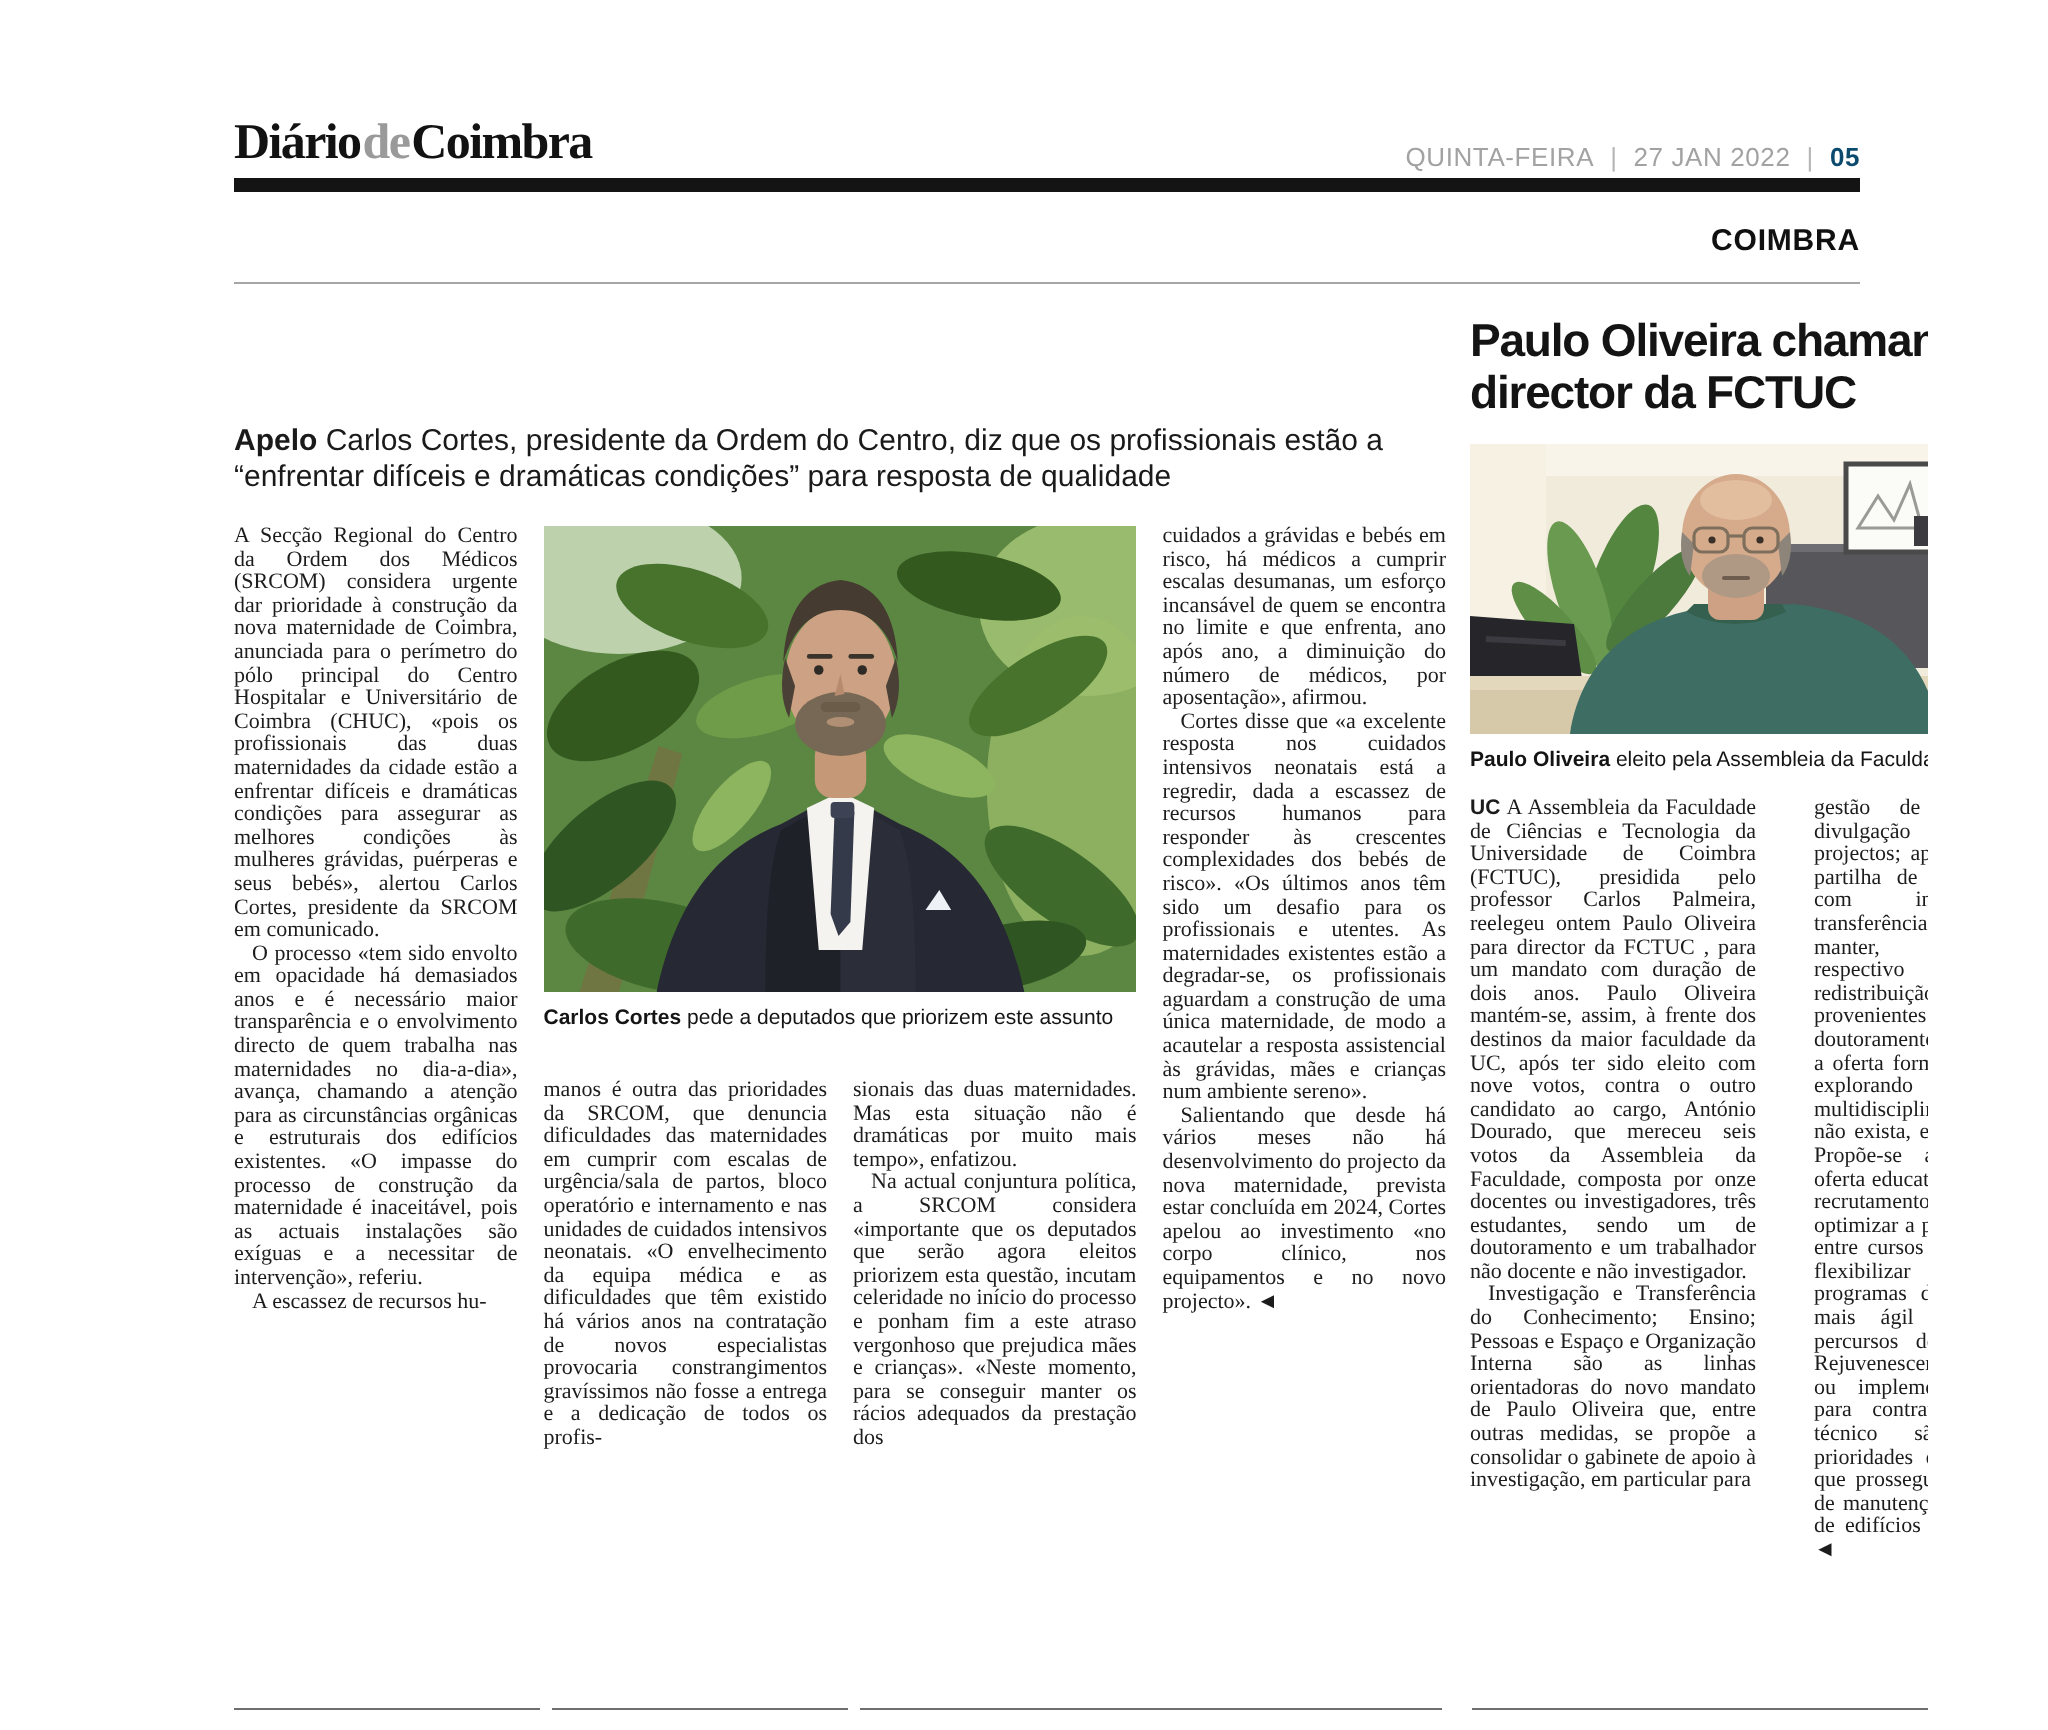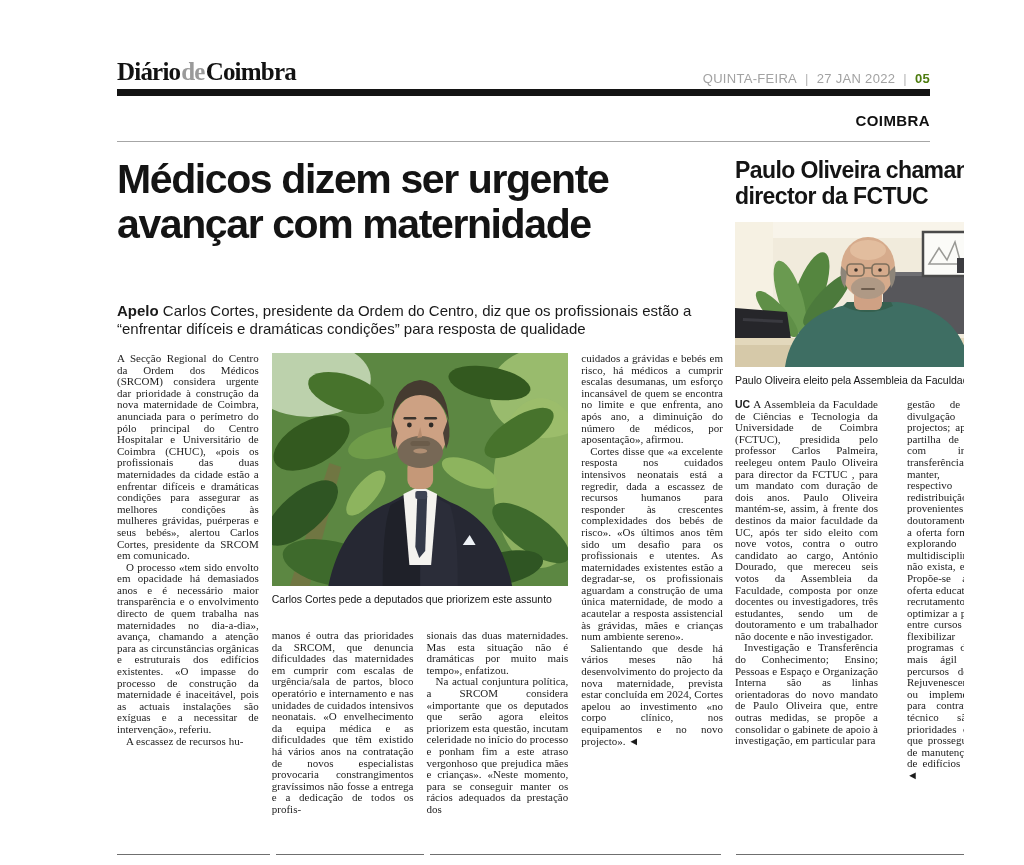--- a/index.html
+++ b/index.html
@@ -10,21 +10,21 @@
     font-family:"Liberation Sans", sans-serif; color:#1b1b1b;
   }
   
   .masthead { position:absolute; left:57px; right:34px; top:56px; height:30px;
     display:flex; justify-content:space-between; align-items:flex-end; }
   .logo { font-family:"Liberation Serif", serif; font-weight:bold;
     font-size:25px; letter-spacing:-0.8px; color:#121212; white-space:nowrap; }
   .logo .de { color:#9a9a9a; padding:0 1px; }
   .meta { font-size:13px; color:#a2a2a2; letter-spacing:0.3px; display:flex; gap:8px; align-items:baseline; }
   .meta .sep { color:#b5b5b5; }
-  .meta .pagenum { color:#4d7c0f; font-weight:bold; }
+  .meta .pagenum { color:#0c4a6e; font-weight:bold; }
   .thick-rule { position:absolute; left:57px; right:34px; top:89px; height:7px; background:#141414; }
   .section-label { position:absolute; right:34px; top:112px; font-size:15px;
     font-weight:900; letter-spacing:0.4px; color:#101010; }
   .thin-rule { position:absolute; left:57px; right:34px; top:141px; height:1px; background:#a6a6a6; }
 
   
   .main-article { position:absolute; left:57px; top:157px; width:606px; }
   .headline { font-size:41px; line-height:45px; font-weight:bold;
     letter-spacing:-1.4px; color:#141414; }
   .headline span { display:block; }
@@ -40,21 +40,21 @@
   .article-body p { margin:0; }
   .article-body p.indent { text-indent:9px; }
   .colA { grid-column:1; grid-row:1 / 3; }
   .photo-block { grid-column:2 / 4; grid-row:1; }
   .colB { grid-column:2; grid-row:2; }
   .colC { grid-column:3; grid-row:2; }
   .colD { grid-column:4; grid-row:1 / 3; }
   .photo-block svg { display:block; width:100%; height:233px; }
   .caption { font-family:"Liberation Sans", sans-serif; font-size:10.5px;
     line-height:13px; margin-top:7px; text-align:left; color:#141414; }
-  .caption b { font-weight:normal; }
+  .caption b { font-weight:bold; }
 
   
   .secondary-article { position:absolute; left:675px; top:157px; width:315px; }
   .headline2 { font-size:23px; line-height:26px; font-weight:bold;
     letter-spacing:-0.6px; color:#141414; }
   .headline2 span { display:block; }
   .secondary-article .photo { margin-top:13px; }
   .secondary-article .photo svg { display:block; width:100%; height:145px; }
   .sec-body {
     margin-top:12px; height:452px; overflow:hidden;
@@ -86,24 +86,20 @@
       <span>27 JAN 2022</span>
       <span class="sep">|</span>
       <span class="pagenum">05</span>
     </div>
   </div>
   <div class="thick-rule"></div>
   <div class="section-label">COIMBRA</div>
   <div class="thin-rule"></div>
 
   <div class="main-article">
-    <h1 class="headline">
-      <span>Médicos dizem ser urgente</span>
-      <span>avançar com maternidade</span>
-    </h1>
     <div class="subhead"><span class="kicker">Apelo</span><span> Carlos Cortes, presidente da Ordem do Centro, diz que os profissionais estão a “enfrentar difíceis e dramáticas condições” para resposta de qualidade</span></div>
 
     <div class="article-body">
       <div class="colA">
         <p>A Secção Regional do Centro da Ordem dos Médicos (SRCOM) considera urgente dar prioridade à construção da nova maternidade de Coimbra, anunciada para o perímetro do pólo principal do Centro Hospitalar e Universitário de Coimbra (CHUC), «pois os profissionais das duas maternidades da cidade estão a enfrentar difíceis e dramáticas condições para assegurar as melhores condições às mulheres grávidas, puérperas e seus bebés», alertou Carlos Cortes, presidente da SRCOM em comunicado.</p>
         <p class="indent">O processo «tem sido envolto em opacidade há demasiados anos e é necessário maior transparência e o envolvimento directo de quem trabalha nas maternidades no dia-a-dia», avança, chamando a atenção para as circunstâncias orgânicas e estruturais dos edifícios existentes. «O impasse do processo de construção da maternidade é inaceitável, pois as actuais instalações são exíguas e a necessitar de intervenção», referiu.</p>
         <p class="indent">A escassez de recursos hu-</p>
       </div>
 
       <div class="photo-block">

